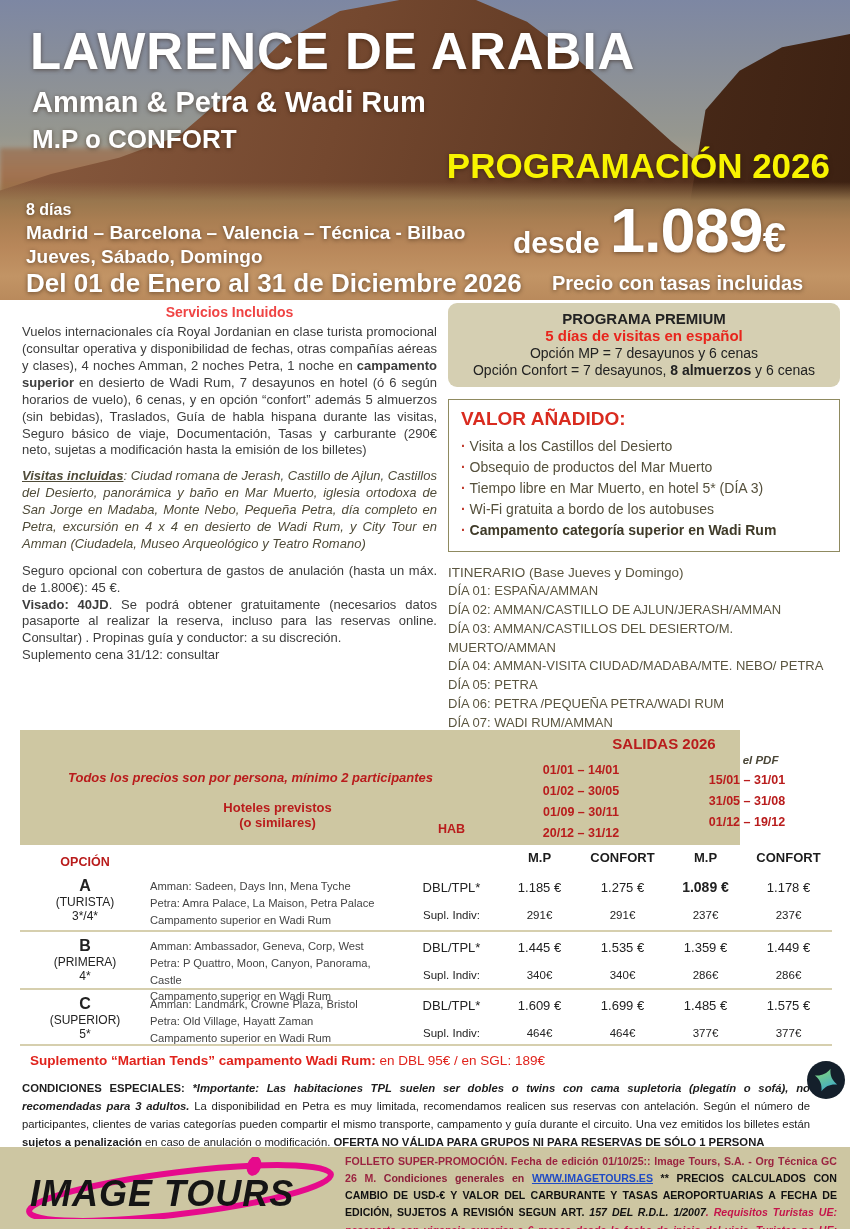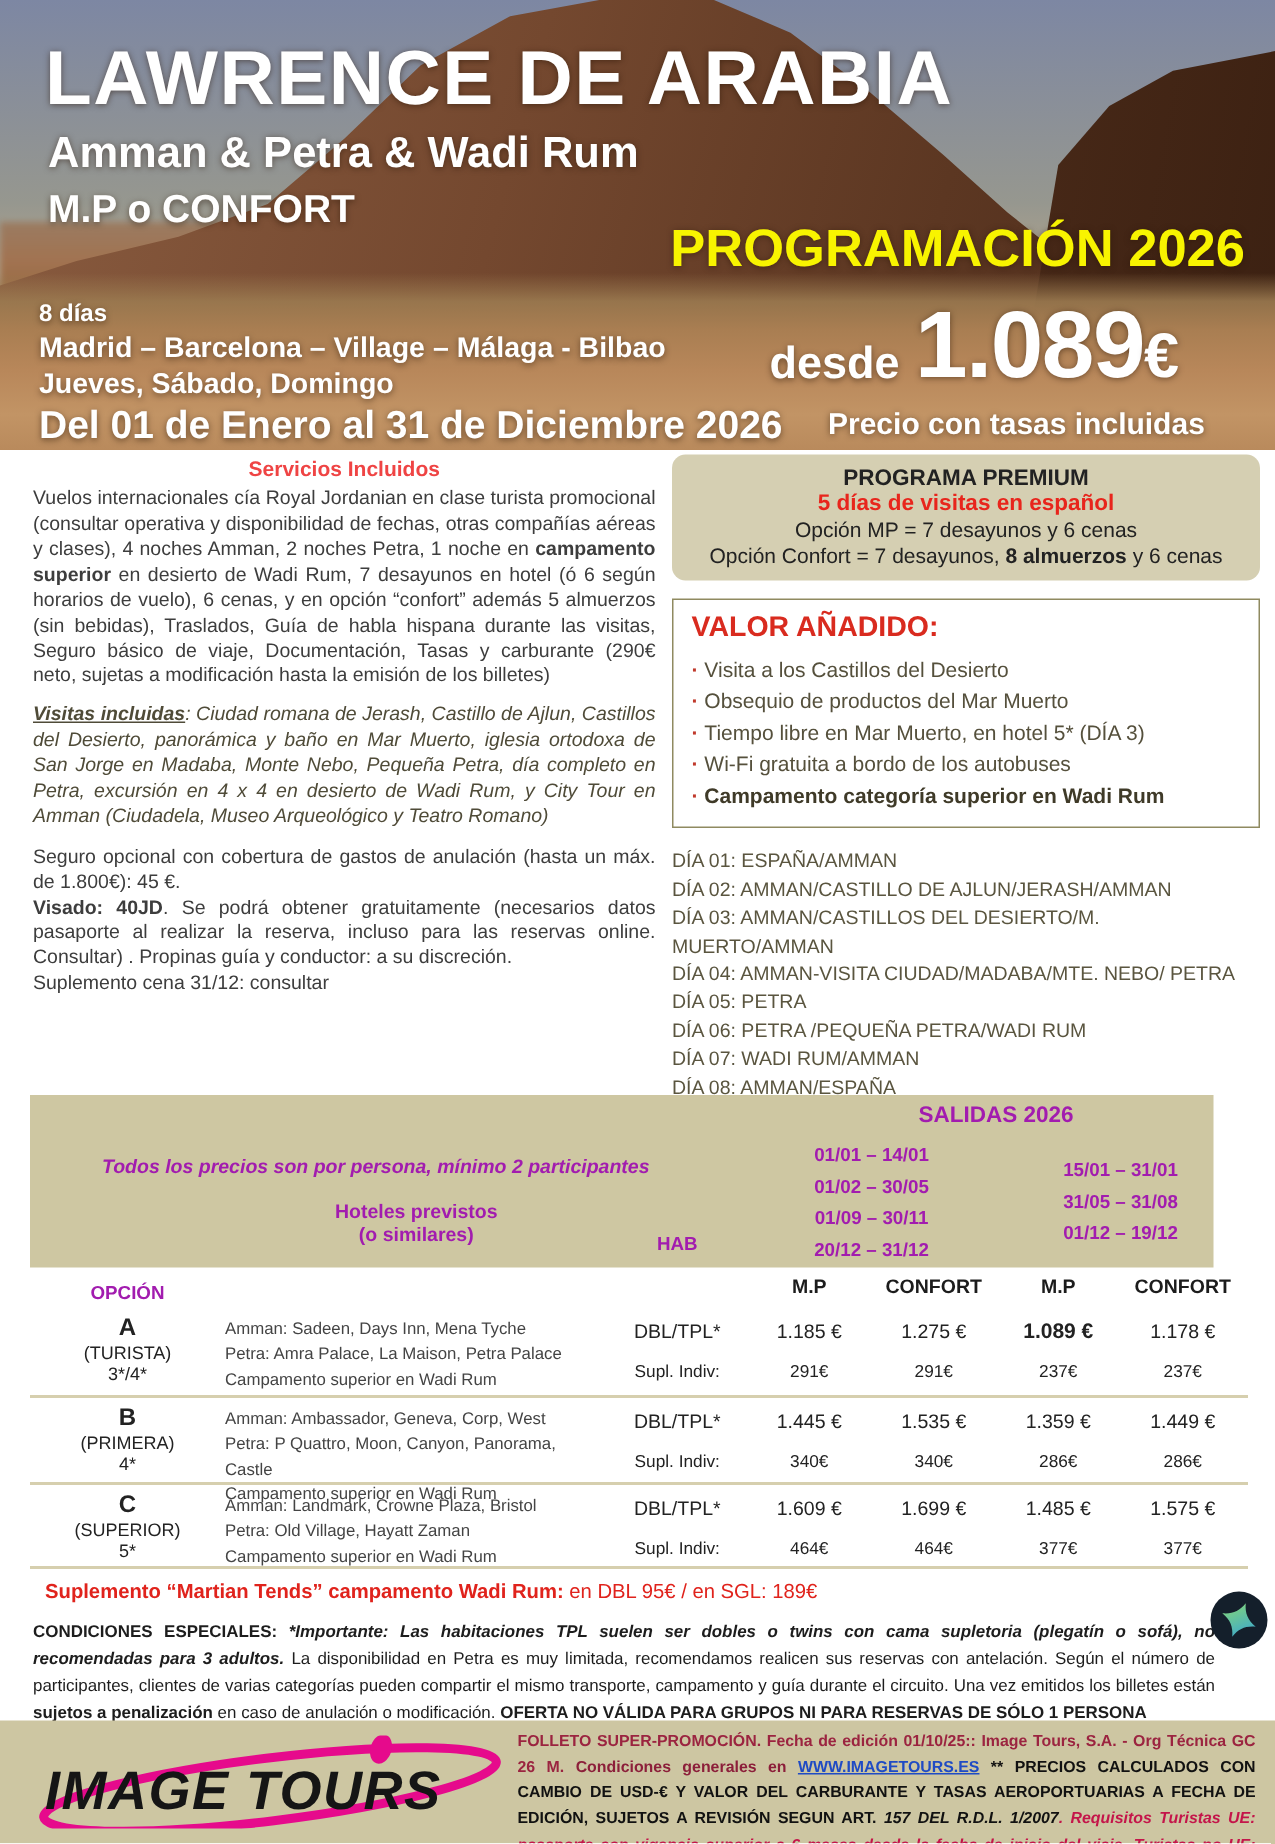--- a/index.html
+++ b/index.html
@@ -53,21 +53,21 @@
   .valor .t { font-size:19px; font-weight:800; color:#d92b1f; margin-bottom:6px; }
   .valor .it { font-size:14px; color:#55503c; line-height:1.5; }
   .valor .it::before { content:"· "; color:#c0392b; font-weight:700; }
   .valor .it.last { font-weight:700; color:#3f3a28; }
   .itin { margin-top:13px; color:#5a553f; }
   .itin .t { font-size:13.5px; margin-bottom:2px; }
   .itin .d { font-size:13px; line-height:1.45; }
   .itin .fn { font-size:11.5px; font-style:italic; font-weight:700; color:#4a4637; margin-top:2px; }
 
   
-  .thead { position:absolute; left:20px; top:730px; width:789px; height:115px; background:#cec7a2; color:#a21caf; }
+  .thead { position:absolute; left:20px; top:730px; width:720px; height:115px; background:#cec7a2; color:#b91c1c; }
   .thead .abs { position:absolute; }
   .t-title { left:478px; top:5px; width:332px; text-align:center; font-size:15px; font-weight:700; }
   .t-note { left:48px; top:40px; font-size:13px; font-style:italic; font-weight:600; }
   .t-g { width:166px; text-align:center; font-size:12.5px; font-weight:700; }
   .t-colh { font-size:12.5px; font-weight:700; text-align:center; }
   .subhead { position:absolute; left:20px; top:845px; width:812px; height:27px; }
   .subhead span { position:absolute; top:5px; width:83px; text-align:center; font-size:13px; font-weight:700; color:#1c1c1c; }
   .prow { position:absolute; left:20px; width:812px; height:58px; display:grid;
           grid-template-columns:130px 255px 93px 83px 83px 83px 83px; grid-template-rows:30px 26px; }
   .prow.sep { border-top:2px solid #d6cfae; }
@@ -107,21 +107,21 @@
   <div class="hero">
     <div class="mesa"></div>
     <div class="massif"></div>
     <div class="rockR"></div>
     <div class="sand"></div>
     <div class="txt h-title">LAWRENCE DE ARABIA</div>
     <div class="txt h-sub">Amman &amp; Petra &amp; Wadi Rum</div>
     <div class="txt h-mp">M.P o CONFORT</div>
     <div class="h-badge">PROGRAMACIÓN 2026</div>
     <div class="txt h-dur">8 días</div>
-    <div class="txt h-cit">Madrid – Barcelona – Village – Málaga - Bilbao</div>
+    <div class="txt h-cit">Madrid – Barcelona – Valencia – Técnica - Bilbao</div>
     <div class="txt h-day">Jueves, Sábado, Domingo</div>
     <div class="txt h-dates">Del 01 de Enero al 31 de Diciembre 2026</div>
     <div class="txt h-desde">desde</div>
     <div class="txt h-price"><span>1.089</span><span class="h-eur">€</span></div>
     <div class="txt h-note">Precio con tasas incluidas</div>
   </div>
 
   <div class="colL">
     <h3>Servicios Incluidos</h3>
     <p><span>Vuelos internacionales cía Royal Jordanian en clase turista promocional (consultar operativa y disponibilidad de fechas, otras compañías aéreas y clases), 4 noches Amman, 2 noches Petra, 1 noche en </span><span class="b">campamento superior</span><span> en desierto de Wadi Rum, 7 desayunos en hotel (ó 6 según horarios de vuelo),  6 cenas, y en opción “confort” además 5 almuerzos (sin bebidas), Traslados, Guía de habla hispana durante las visitas, Seguro básico de viaje, Documentación, Tasas y carburante (290€ neto, sujetas a modificación hasta la emisión de los billetes)</span></p>
@@ -142,20 +142,21 @@
     </div>
     <div class="valor">
       <div class="t">VALOR AÑADIDO:</div>
       <div class="it">Visita a los Castillos del Desierto</div>
       <div class="it">Obsequio de productos del Mar Muerto</div>
       <div class="it">Tiempo libre en Mar Muerto, en hotel 5* (DÍA 3)</div>
       <div class="it">Wi-Fi gratuita a bordo de los autobuses</div>
       <div class="it last">Campamento categoría superior en Wadi Rum</div>
     </div>
     <div class="itin">
+      <div class="t">ITINERARIO (Base Jueves y Domingo)</div>
       <div class="d">DÍA 01: ESPAÑA/AMMAN</div>
       <div class="d">DÍA 02: AMMAN/CASTILLO DE AJLUN/JERASH/AMMAN</div>
       <div class="d">DÍA 03: AMMAN/CASTILLOS DEL DESIERTO/M. MUERTO/AMMAN</div>
       <div class="d">DÍA 04: AMMAN-VISITA CIUDAD/MADABA/MTE. NEBO/ PETRA</div>
       <div class="d">DÍA 05: PETRA</div>
       <div class="d">DÍA 06: PETRA /PEQUEÑA PETRA/WADI RUM</div>
       <div class="d">DÍA 07: WADI RUM/AMMAN</div>
       <div class="d">DÍA 08: AMMAN/ESPAÑA</div>
       <div class="fn">* consultar salidas en SÁBADO y resto de detalles en el PDF  “Itinerario”</div>
     </div>

